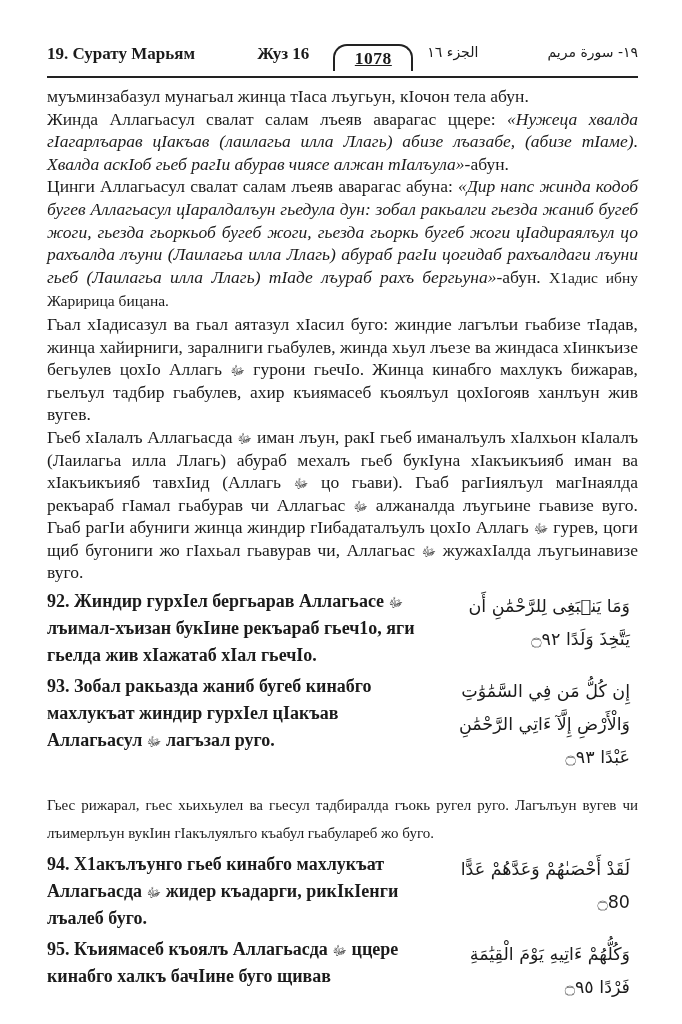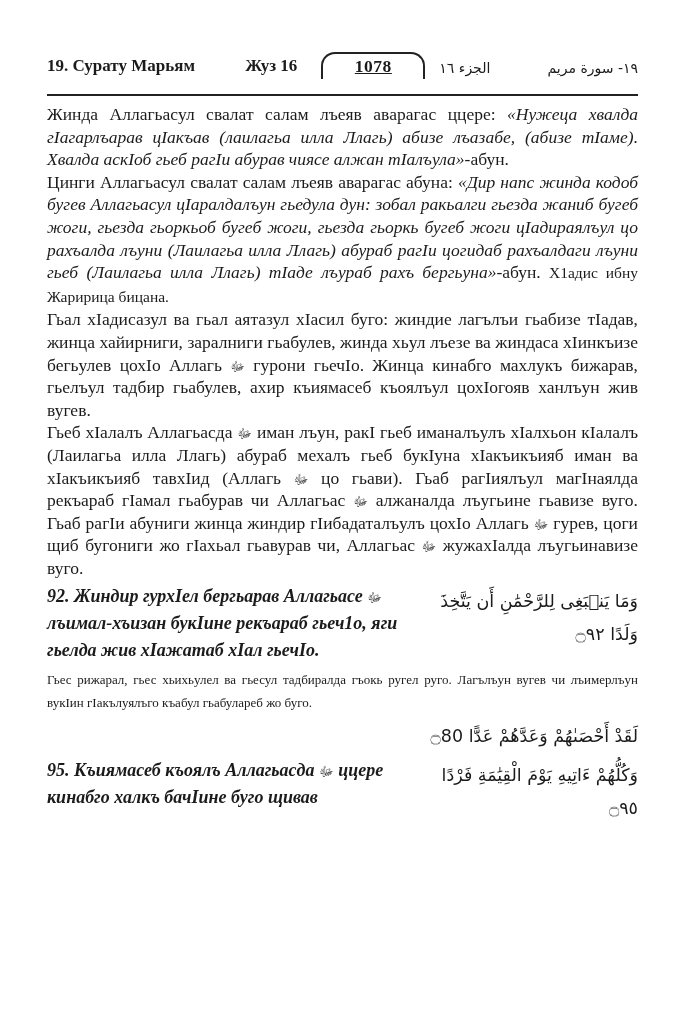--- a/index.html
+++ b/index.html
@@ -16,32 +16,31 @@
     color: #1b1b1b;
     font-family: "Liberation Serif", "DejaVu Serif", serif;
     box-sizing: border-box;
     padding: 44px 44px 0 47px;
     overflow: hidden;
   }
   
   .header {
     position: relative;
     display: flex;
-    align-items: flex-end;
     border-bottom: 2px solid #222;
-    padding-bottom: 18px;
+    padding-bottom: 0;
     height: 32px;
     font-size: 17px;
   }
   .h-cyr { font-weight: bold; white-space: nowrap; }
   .h-title { margin-right: auto; }
   .h-juz { margin-right: 24px; }
   .cartouche {
     position: relative;
-    width: 104px;
+    width: 80px;
     height: 27px;
     margin-bottom: -3px;           
     border: 2px solid #222;
     border-bottom: none;
     border-radius: 14px 14px 0 0;
     box-sizing: border-box;
     background: transparent;
     text-align: center;
     flex: none;
     text-decoration: underline;
@@ -63,89 +62,95 @@
   .body { margin-top: 7px; }
   .para {
     margin: 0;
     font-size: 17.5px;
     line-height: 22.6px;
     text-align: justify;
   }
   .seg-regular { }
   .seg-italic { font-style: italic; }
   .seg-small { font-size: 15.5px; }
-  .seg-bold { font-weight: bold; font-style: italic; }
+  .seg-bold { font-weight: bold; }
   .seg-honorific {
     font-family: "DejaVu Sans", sans-serif;
     font-size: 13px;
     line-height: 1;
   }
   
   .verse { margin-top: 4px; }
   .verse-row { display: flex; align-items: flex-start; }
   .verse-translation {
     margin: 0;
     width: 385px;
     flex: none;
     font-weight: bold;
     font-size: 18px;
     line-height: 27px;
     text-align: left;
   }
   .verse-translation .seg-honorific { font-weight: normal; }
   .verse-arabic {
-    margin: 2px 0 0 0;
+    margin: 2px 8px 0 0;
     flex: 1;
     direction: rtl;
     text-align: right;
     font-family: "DejaVu Sans", sans-serif;
     font-size: 17.5px;
     line-height: 33px;
     padding-left: 6px;
   }
   .commentary {
-    margin: 1px 0 0 0;
-    font-size: 13px;
-    line-height: 23px;
+    margin: 17px 0 0 0;
+    font-size: 15px;
+    line-height: 28px;
     text-align: justify;
   }
 </style>
 </head>
 <body>
 
 <div class="page">
 
   <header class="header">
     <span class="h-cyr h-title">19. Сурату Марьям</span>
     <span class="h-cyr h-juz">Жуз 16</span>
     <span class="cartouche"><span class="pagenum">1078</span></span>
     <span class="h-ar h-juz-ar" dir="rtl">الجزء ١٦</span>
     <span class="h-ar h-surah-ar" dir="rtl">١٩- سورة مريم</span>
   </header>
 
   <main class="body">
 
+    <p class="para"><span class="seg-regular">муъминзабазул мунагьал жинца тIаса лъугьун, кIочон тела абун.</span></p>
     <p class="para"><span class="seg-regular">Жинда Аллагьасул свалат салам лъеяв аварагас ццере: </span><span class="seg-italic">«Нужеца хвалда гIагарлъарав цIакъав (лаилагьа илла Ллагь) абизе лъазабе, (абизе тIаме). Хвалда аскIоб гьеб рагIи абурав чиясе алжан тIалъула»</span><span class="seg-regular">-абун.</span></p>
     <p class="para"><span class="seg-regular">Цинги Аллагьасул свалат салам лъеяв аварагас абуна: </span><span class="seg-italic">«Дир напс жинда кодоб бугев Аллагьасул цIаралдалъун гьедула дун: зобал ракьалги гьезда жаниб бугеб жоги, гьезда гьоркьоб бугеб жоги, гьезда гьоркь бугеб жоги цIадираялъул цо рахъалда лъуни (Лаилагьа илла Ллагь) абураб рагIи цогидаб рахъалдаги лъуни гьеб (Лаилагьа илла Ллагь) тIаде лъураб рахъ бергьуна»</span><span class="seg-regular">-абун. </span><span class="seg-small">Х1адис ибну Жаририца бицана.</span></p>
     <p class="para"><span class="seg-regular">Гьал хIадисазул ва гьал аятазул хIасил буго: жиндие лагълъи гьабизе тIадав, жинца хайирниги, заралниги гьабулев, жинда хьул лъезе ва жиндаса хIинкъизе бегьулев цохIо Аллагь </span><span class="seg-honorific">ﷻ</span><span class="seg-regular"> гурони гьечIо. Жинца кинабго махлукъ бижарав, гьелъул тадбир гьабулев, ахир къиямасеб къоялъул цохIогояв ханлъун жив вугев.</span></p>
     <p class="para"><span class="seg-regular">Гьеб хIалалъ Аллагьасда </span><span class="seg-honorific">ﷻ</span><span class="seg-regular"> иман лъун, ракI гьеб иманалъулъ хIалхьон кIалалъ (Лаилагьа илла Ллагь) абураб мехалъ гьеб букIуна хIакъикъияб иман ва хIакъикъияб тавхIид (Аллагь </span><span class="seg-honorific">ﷻ</span><span class="seg-regular"> цо гьави). Гьаб рагIиялъул магIнаялда рекъараб гIамал гьабурав чи Аллагьас </span><span class="seg-honorific">ﷻ</span><span class="seg-regular"> алжаналда лъугьине гьавизе вуго. Гьаб рагIи абуниги жинца жиндир гIибадаталъулъ цохIо Аллагь </span><span class="seg-honorific">ﷻ</span><span class="seg-regular"> гурев, цоги щиб бугониги жо гIахьал гьавурав чи, Аллагьас </span><span class="seg-honorific">ﷻ</span><span class="seg-regular"> жужахIалда лъугьинавизе вуго.</span></p>
 
     <section class="verse">
       <div class="verse-row">
         <p class="verse-translation"><span class="seg-bold">92. Жиндир гурхIел бергьарав Аллагьасе </span><span class="seg-honorific">ﷻ</span><span class="seg-bold"> лъимал-хъизан букIине рекъараб гьеч1о, яги гьелда жив хIажатаб хIал гьечIо.</span></p>
         <p class="verse-arabic">وَمَا يَنۢبَغِى لِلرَّحْمَٰنِ أَن يَتَّخِذَ وَلَدًا ۝٩٢</p>
       </div>
     </section>
 
     <section class="verse">
+      <div class="verse-row">
+        <p class="verse-translation"><span class="seg-bold">93. Зобал ракьазда жаниб бугеб кинабго махлукъат жиндир гурхIел цIакъав Аллагьасул </span><span class="seg-honorific">ﷻ</span><span class="seg-bold"> лагъзал руго.</span></p>
+        <p class="verse-arabic">إِن كُلُّ مَن فِي السَّمَٰوَٰتِ وَالْأَرْضِ إِلَّآ ءَاتِي الرَّحْمَٰنِ عَبْدًا ۝٩٣</p>
+      </div>
       <p class="commentary"><span class="seg-regular">Гьес рижарал, гьес хьихьулел ва гьесул тадбиралда гъокь ругел руго. Лагълъун вугев чи лъимерлъун вукIин гIакълуялъго къабул гьабулареб жо буго.</span></p>
     </section>
 
     <section class="verse">
       <div class="verse-row">
+        <p class="verse-translation"><span class="seg-bold">94. Х1акълъунго гьеб кинабго махлукъат Аллагьасда </span><span class="seg-honorific">ﷻ</span><span class="seg-bold"> жидер къадарги, рикIкIенги лъалеб буго.</span></p>
         <p class="verse-arabic">لَقَدْ أَحْصَىٰهُمْ وَعَدَّهُمْ عَدًّا ۝80</p>
       </div>
     </section>
 
     <section class="verse">
       <div class="verse-row">
         <p class="verse-translation"><span class="seg-bold">95. Къиямасеб къоялъ Аллагьасда </span><span class="seg-honorific">ﷻ</span><span class="seg-bold"> ццере кинабго халкъ бачIине буго щивав</span></p>
         <p class="verse-arabic">وَكُلُّهُمْ ءَاتِيهِ يَوْمَ الْقِيَٰمَةِ فَرْدًا ۝٩٥</p>
       </div>
     </section>

